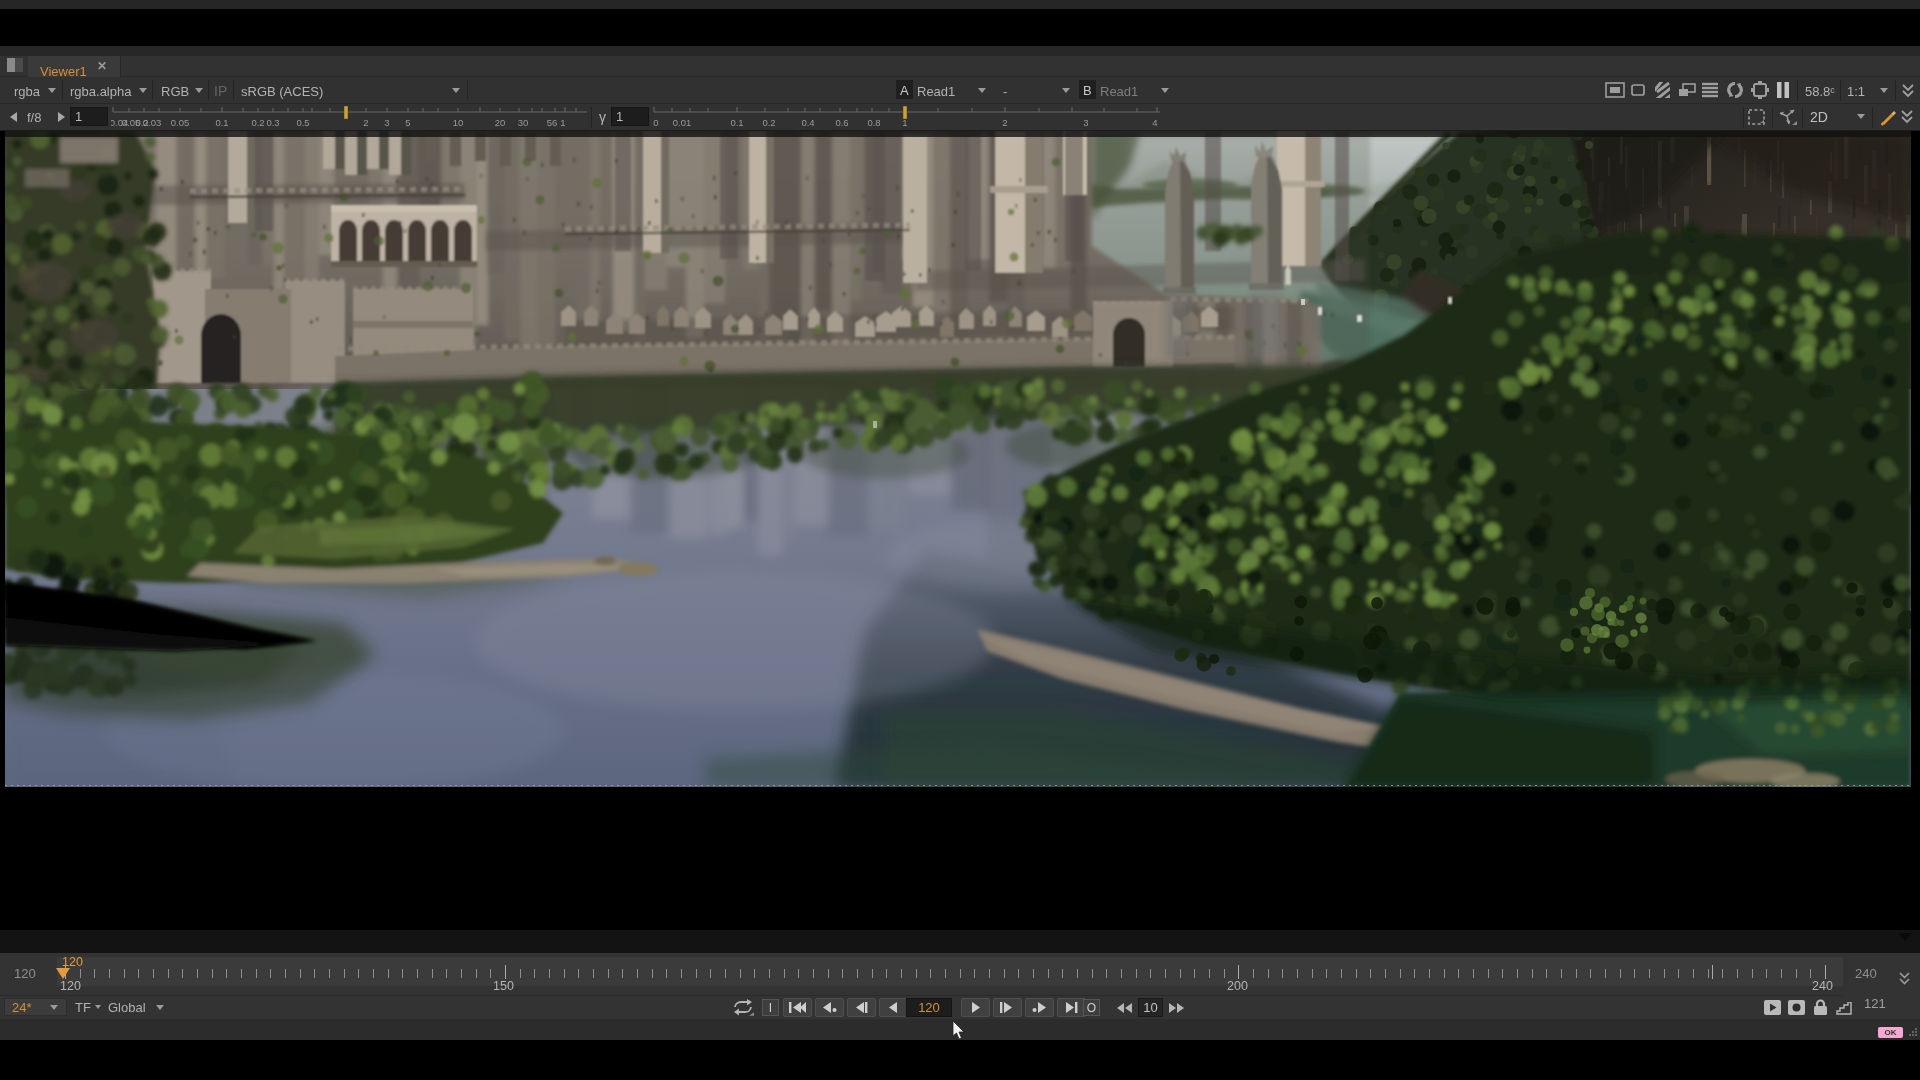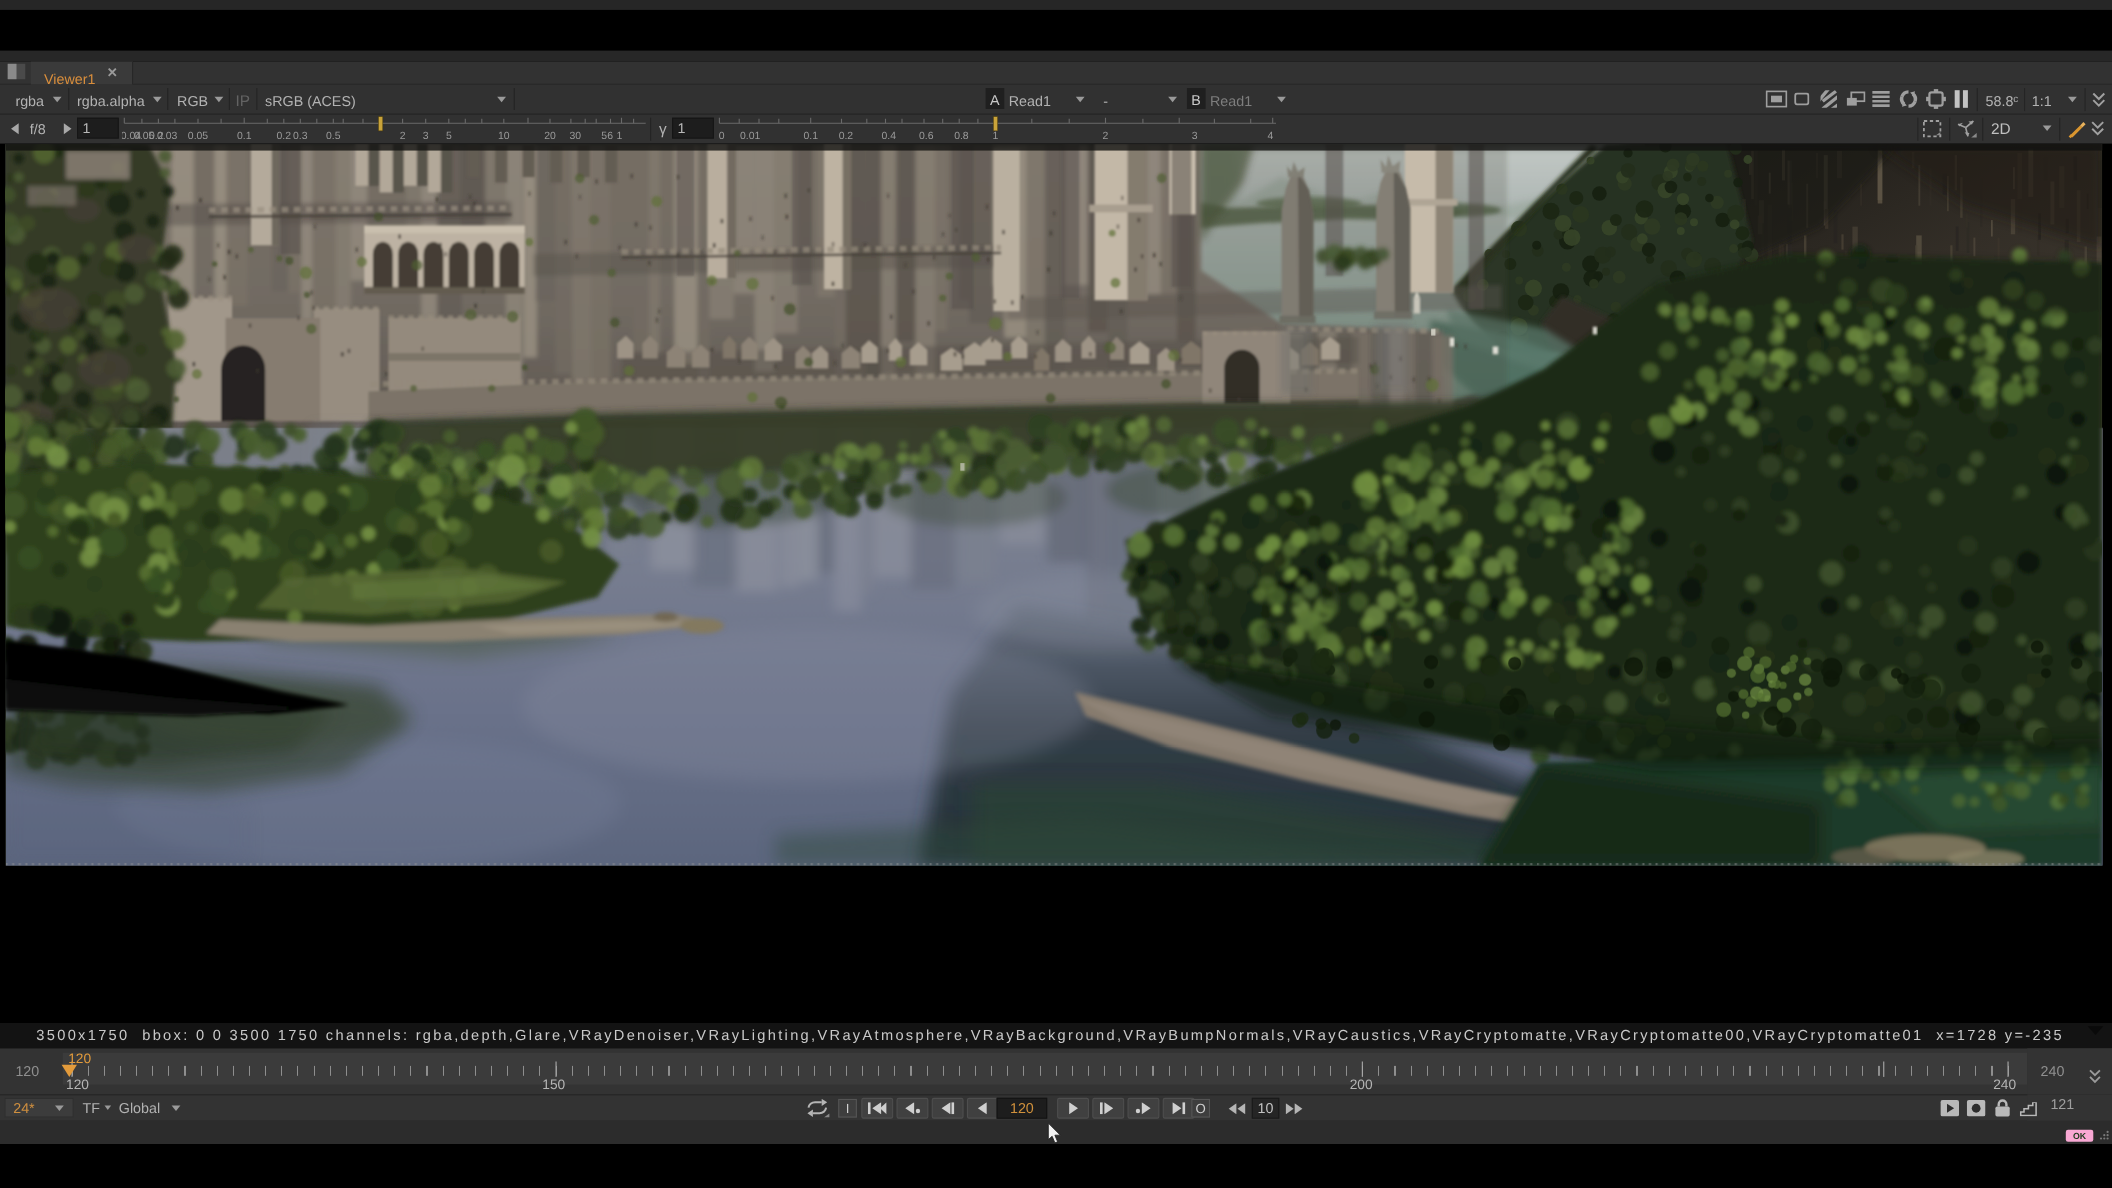--- a/index.html
+++ b/index.html
@@ -2996,21 +2996,20 @@
 <rect x="1443" y="166" width="4" height="7" fill="#d8d6cd" filter="url(#b1)"></rect>
 <rect x="1296" y="168" width="4" height="6" fill="#d4d2c7" opacity="0.9"></rect>
 <rect x="868" y="290" width="4" height="7" fill="#cfcdc3" opacity="0.7"></rect>
 <line x1="0" y1="654.5" x2="1906" y2="654.5" stroke="#999" stroke-width="1.2" stroke-dasharray="2,4" opacity="0.85"></line>
 <path d="M0,0 L1906,0 L1906,6 L0,6 Z" fill="#121110" opacity="0.8"></path>
 </svg>
 
 </div>
 
   <div class="abs" style="left:0;top:930px;width:1920px;height:23px;background:#131313;"></div>
-  <div id="infotext" class="abs" style="left:33px;top:933px;color:#c9c9c9;font-size:13.3px;letter-spacing:2.1px;white-space:nowrap;">3500x1750&nbsp;&nbsp;bbox: 0 0 3500 1750 channels: rgba,depth,Glare,VRayDenoiser,VRayLighting,VRayAtmosphere,VRayBackground,VRayBumpNormals,VRayCaustics,VRayCryptomatte,VRayCryptomatte00,VRayCryptomatte01&nbsp;&nbsp;x=1728 y=-235</div>
   <div class="abs" style="left:1898px;top:933px;width:0;height:0;border-left:7px solid transparent;border-right:7px solid transparent;border-top:8px solid #0a0a0a;"></div>
 
   <div class="abs" style="left:0;top:953px;width:1920px;height:42px;background:#333333;"></div>
   <div id="timeline" class="abs" style="left:0;top:953px;width:1920px;height:42px;">
     <div class="abs" style="left:57px;top:4px;width:1786px;height:29px;background:#3b3b3b;"></div>
     <div class="abs" style="left:14px;top:13px;color:#8f8f8f;font-size:13px;">120</div>
 
     <div class="abs" style="left:65px;top:16px;width:1763px;height:10px;background:repeating-linear-gradient(90deg,#8e8e8e 0px,#8e8e8e 1px,rgba(0,0,0,0) 1px,rgba(0,0,0,0) 14.667px);height:9px;"></div>
     <div class="abs" style="left:65px;top:12px;width:1px;height:14px;background:#aaa;"></div>
     <div class="abs" style="left:505px;top:12px;width:1px;height:14px;background:#aaa;"></div>

